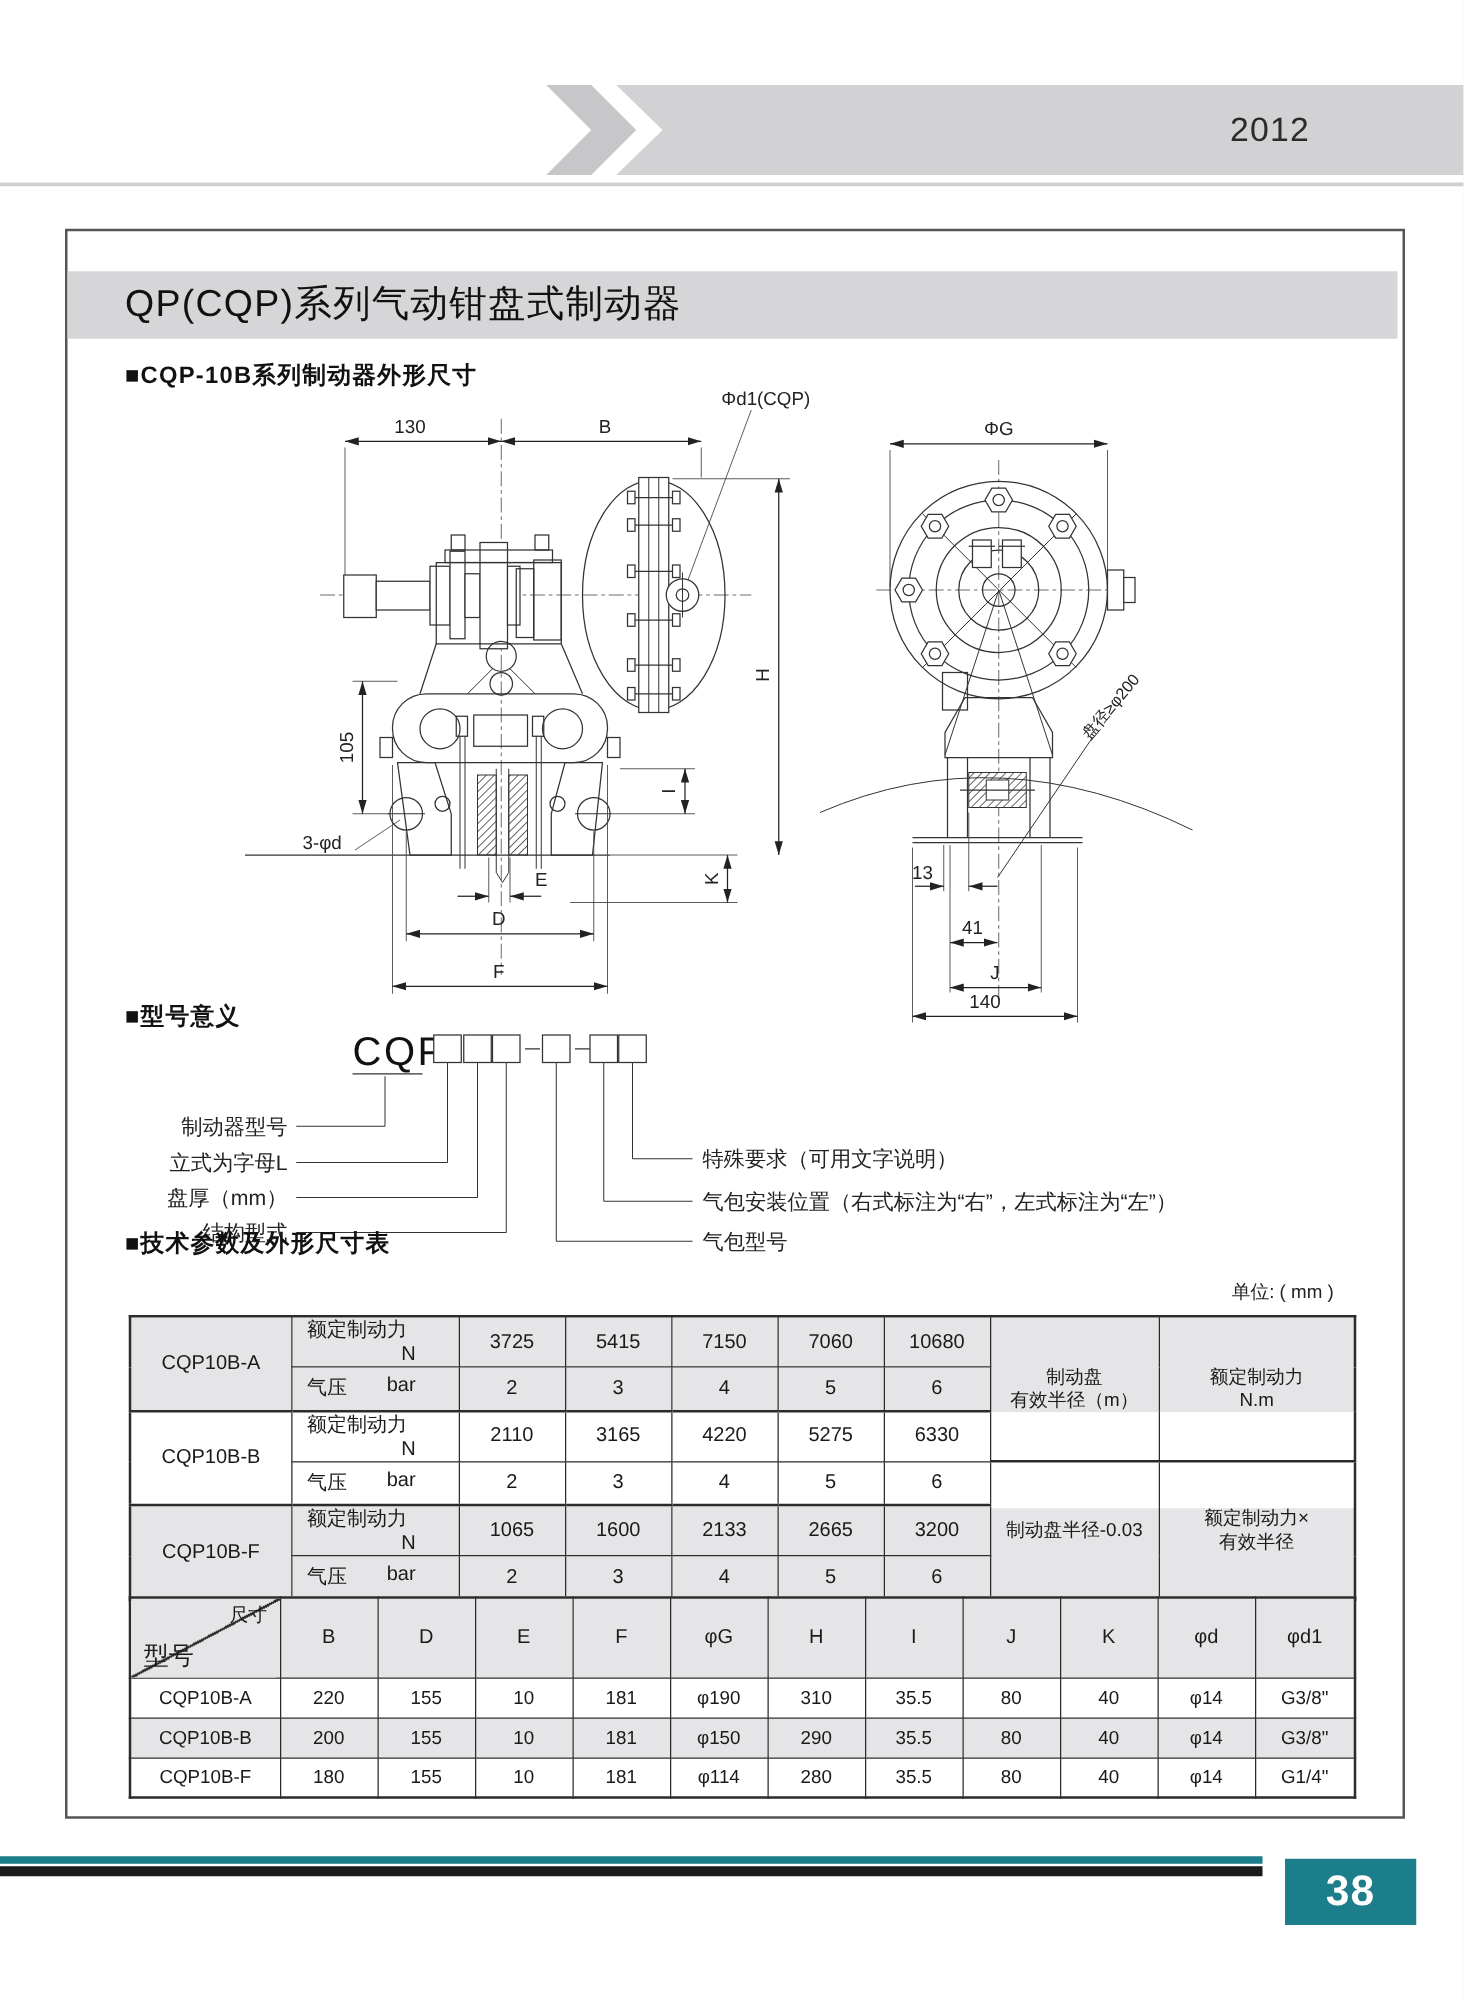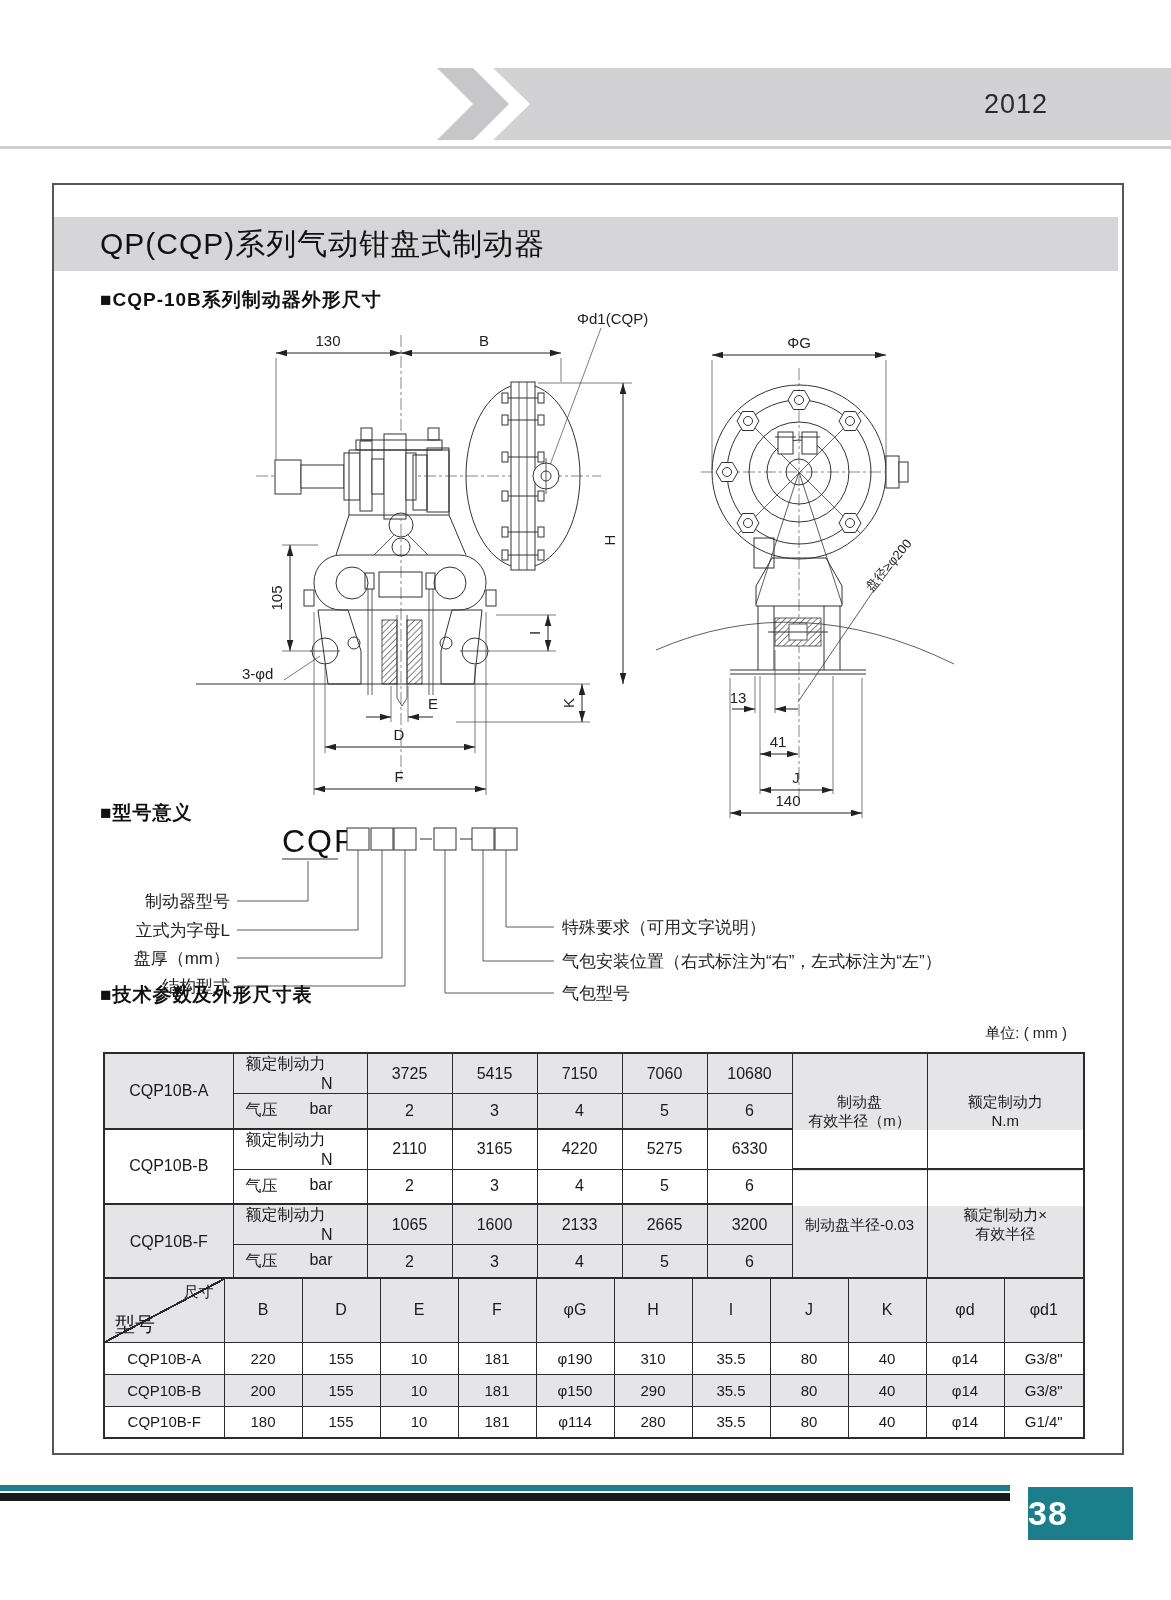--- a/index.html
+++ b/index.html
@@ -66,21 +66,21 @@
   #table2 tr.g td{background:#e5e5e7;}
   td.corner{position:relative;background:
      linear-gradient(to bottom right,#e5e5e7 calc(50% - 1px),#2b2b2b calc(50% - 1px),#2b2b2b calc(50% + 1px),#e5e5e7 calc(50% + 1px));}
   td.corner .c-top{position:absolute;top:4px;right:10px;font-size:15px;}
   td.corner .c-bot{position:absolute;bottom:4px;left:10px;font-size:20px;}
 
   
   .f-teal{position:absolute;left:0;top:1485px;width:1010px;height:6px;background:#1d7e8b;}
   .f-black{position:absolute;left:0;top:1493px;width:1010px;height:8px;background:#1b1b1b;}
   .pagebox{position:absolute;left:1028px;top:1487px;width:105px;height:53px;background:#1d7e8b;
-           display:flex;align-items:center;}
+           display:flex;align-items:center;justify-content:center;}
   .pagenum{font-size:34px;font-weight:bold;color:#fff;letter-spacing:1px;}
 </style>
 </head>
 <body>
 
 <div id="page">
 
   <div class="chev"></div>
   <div class="graybar">
     <span class="year">2012</span>

